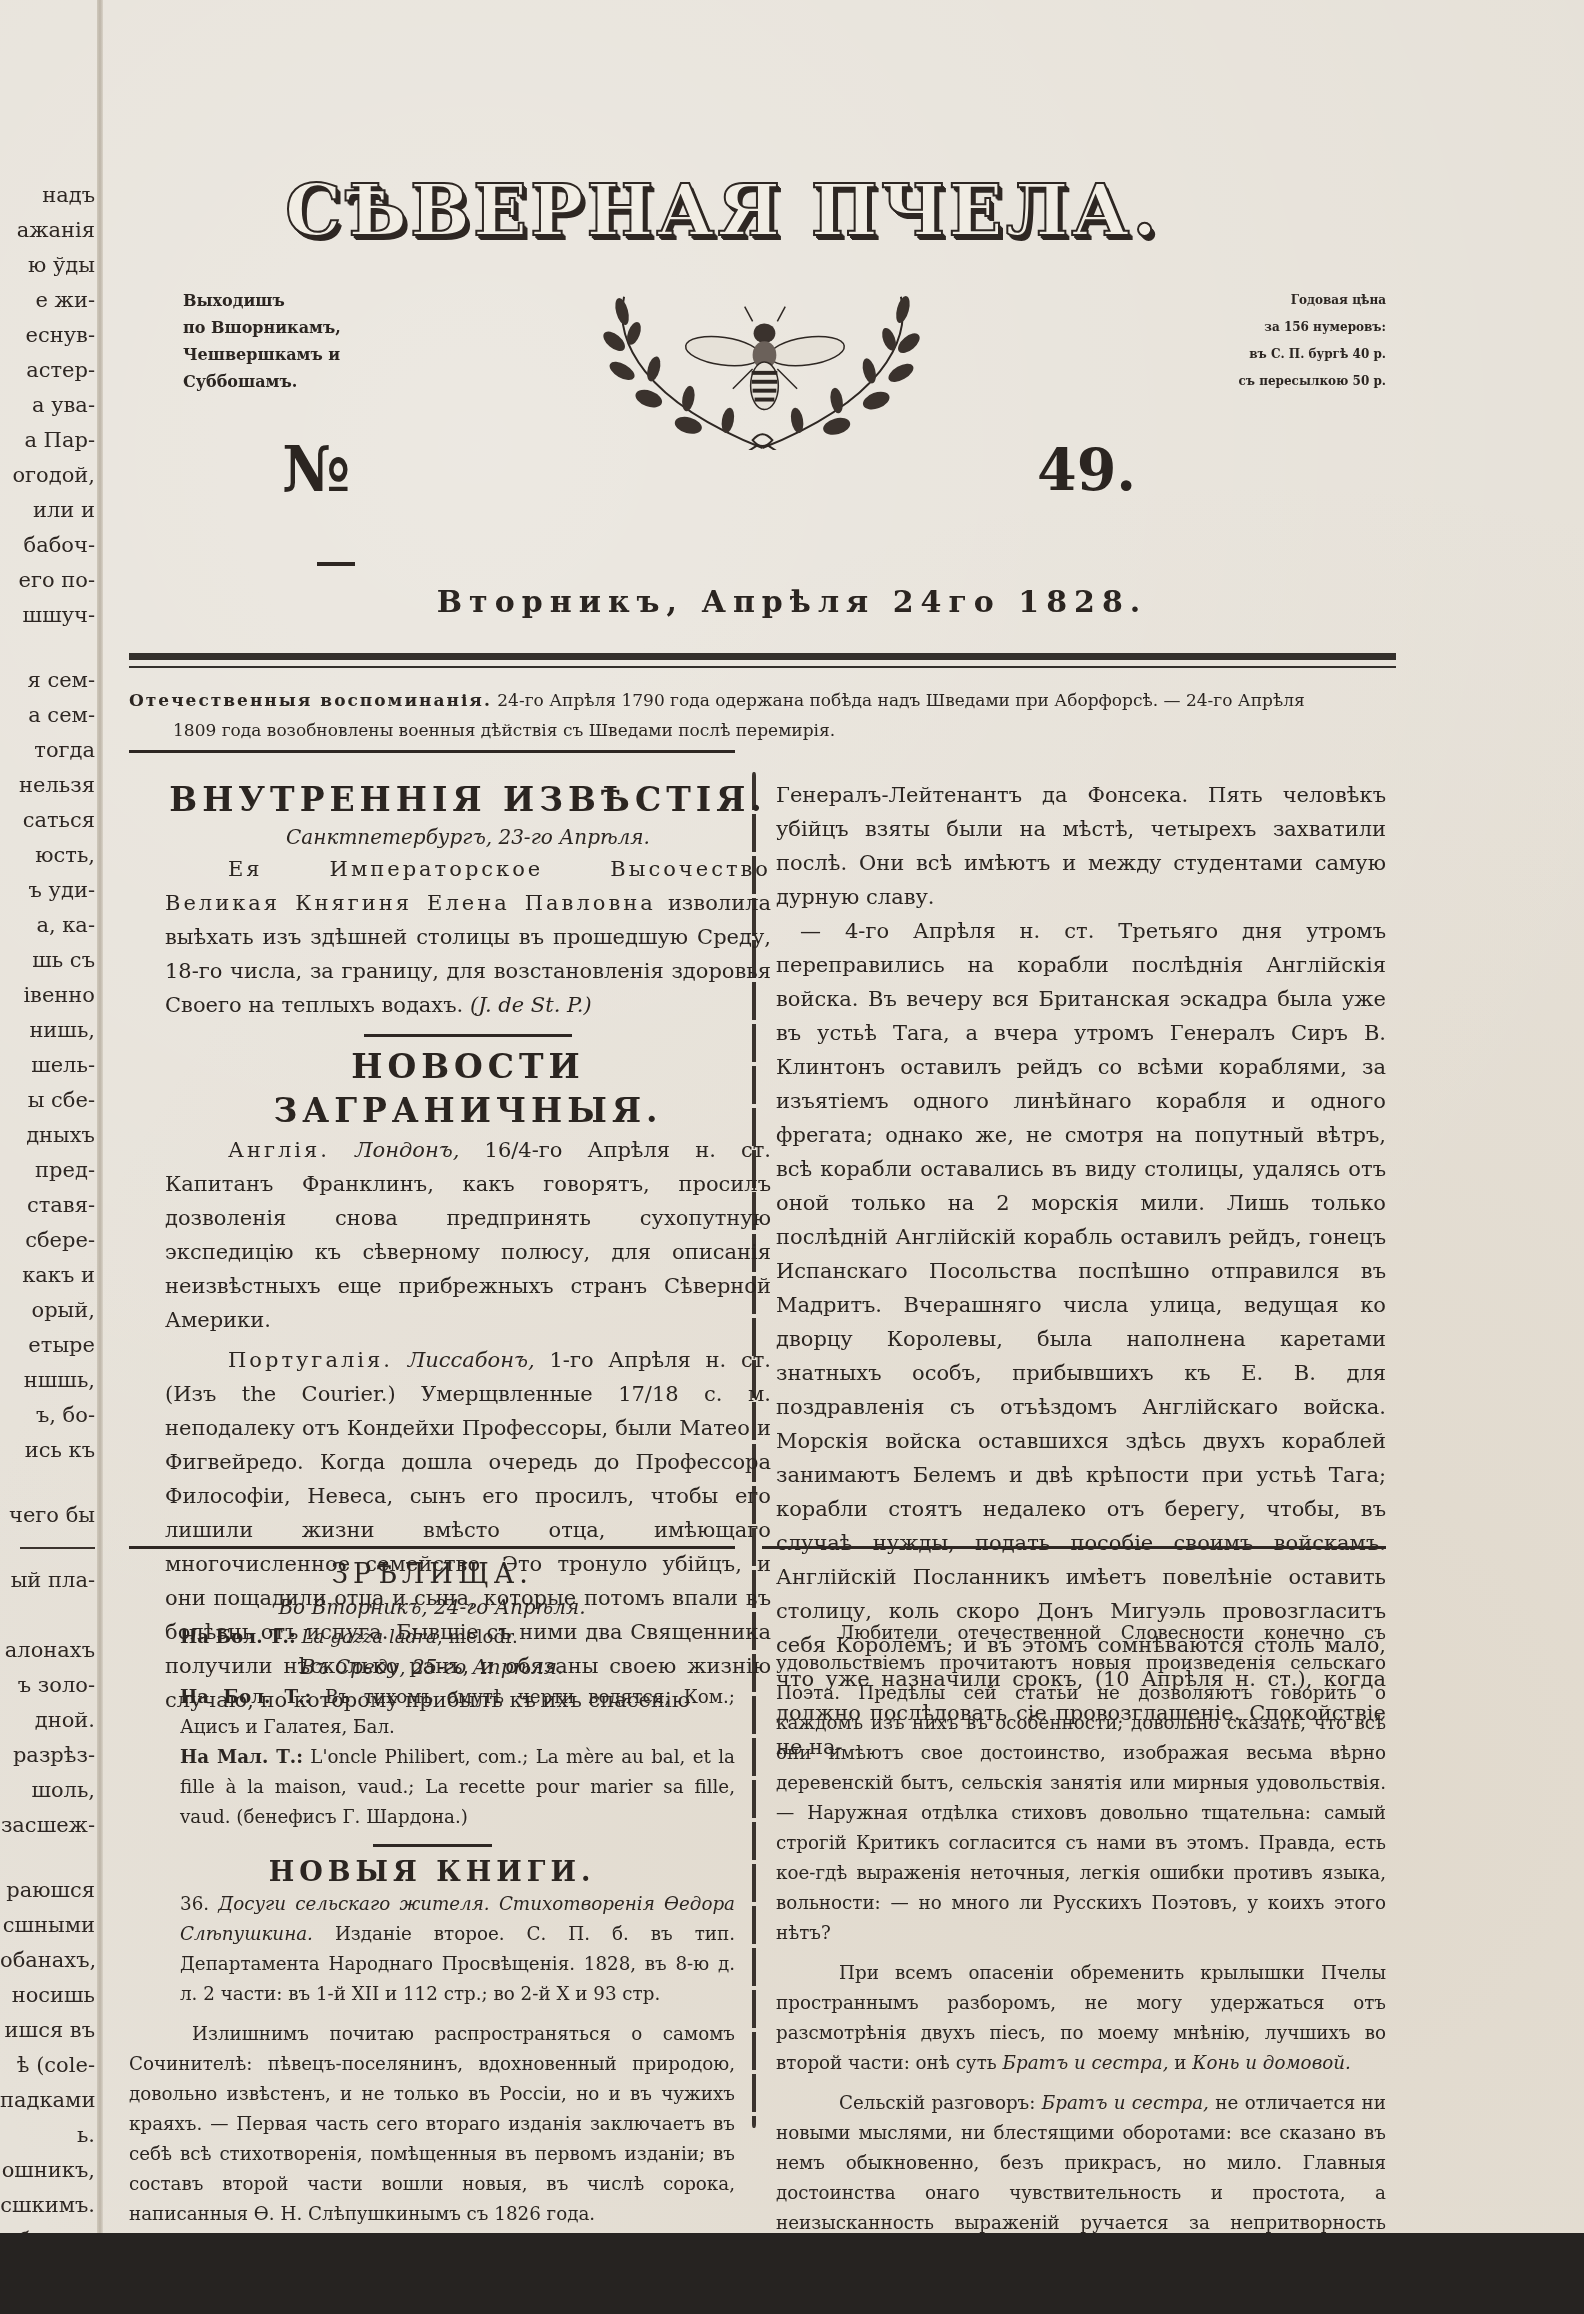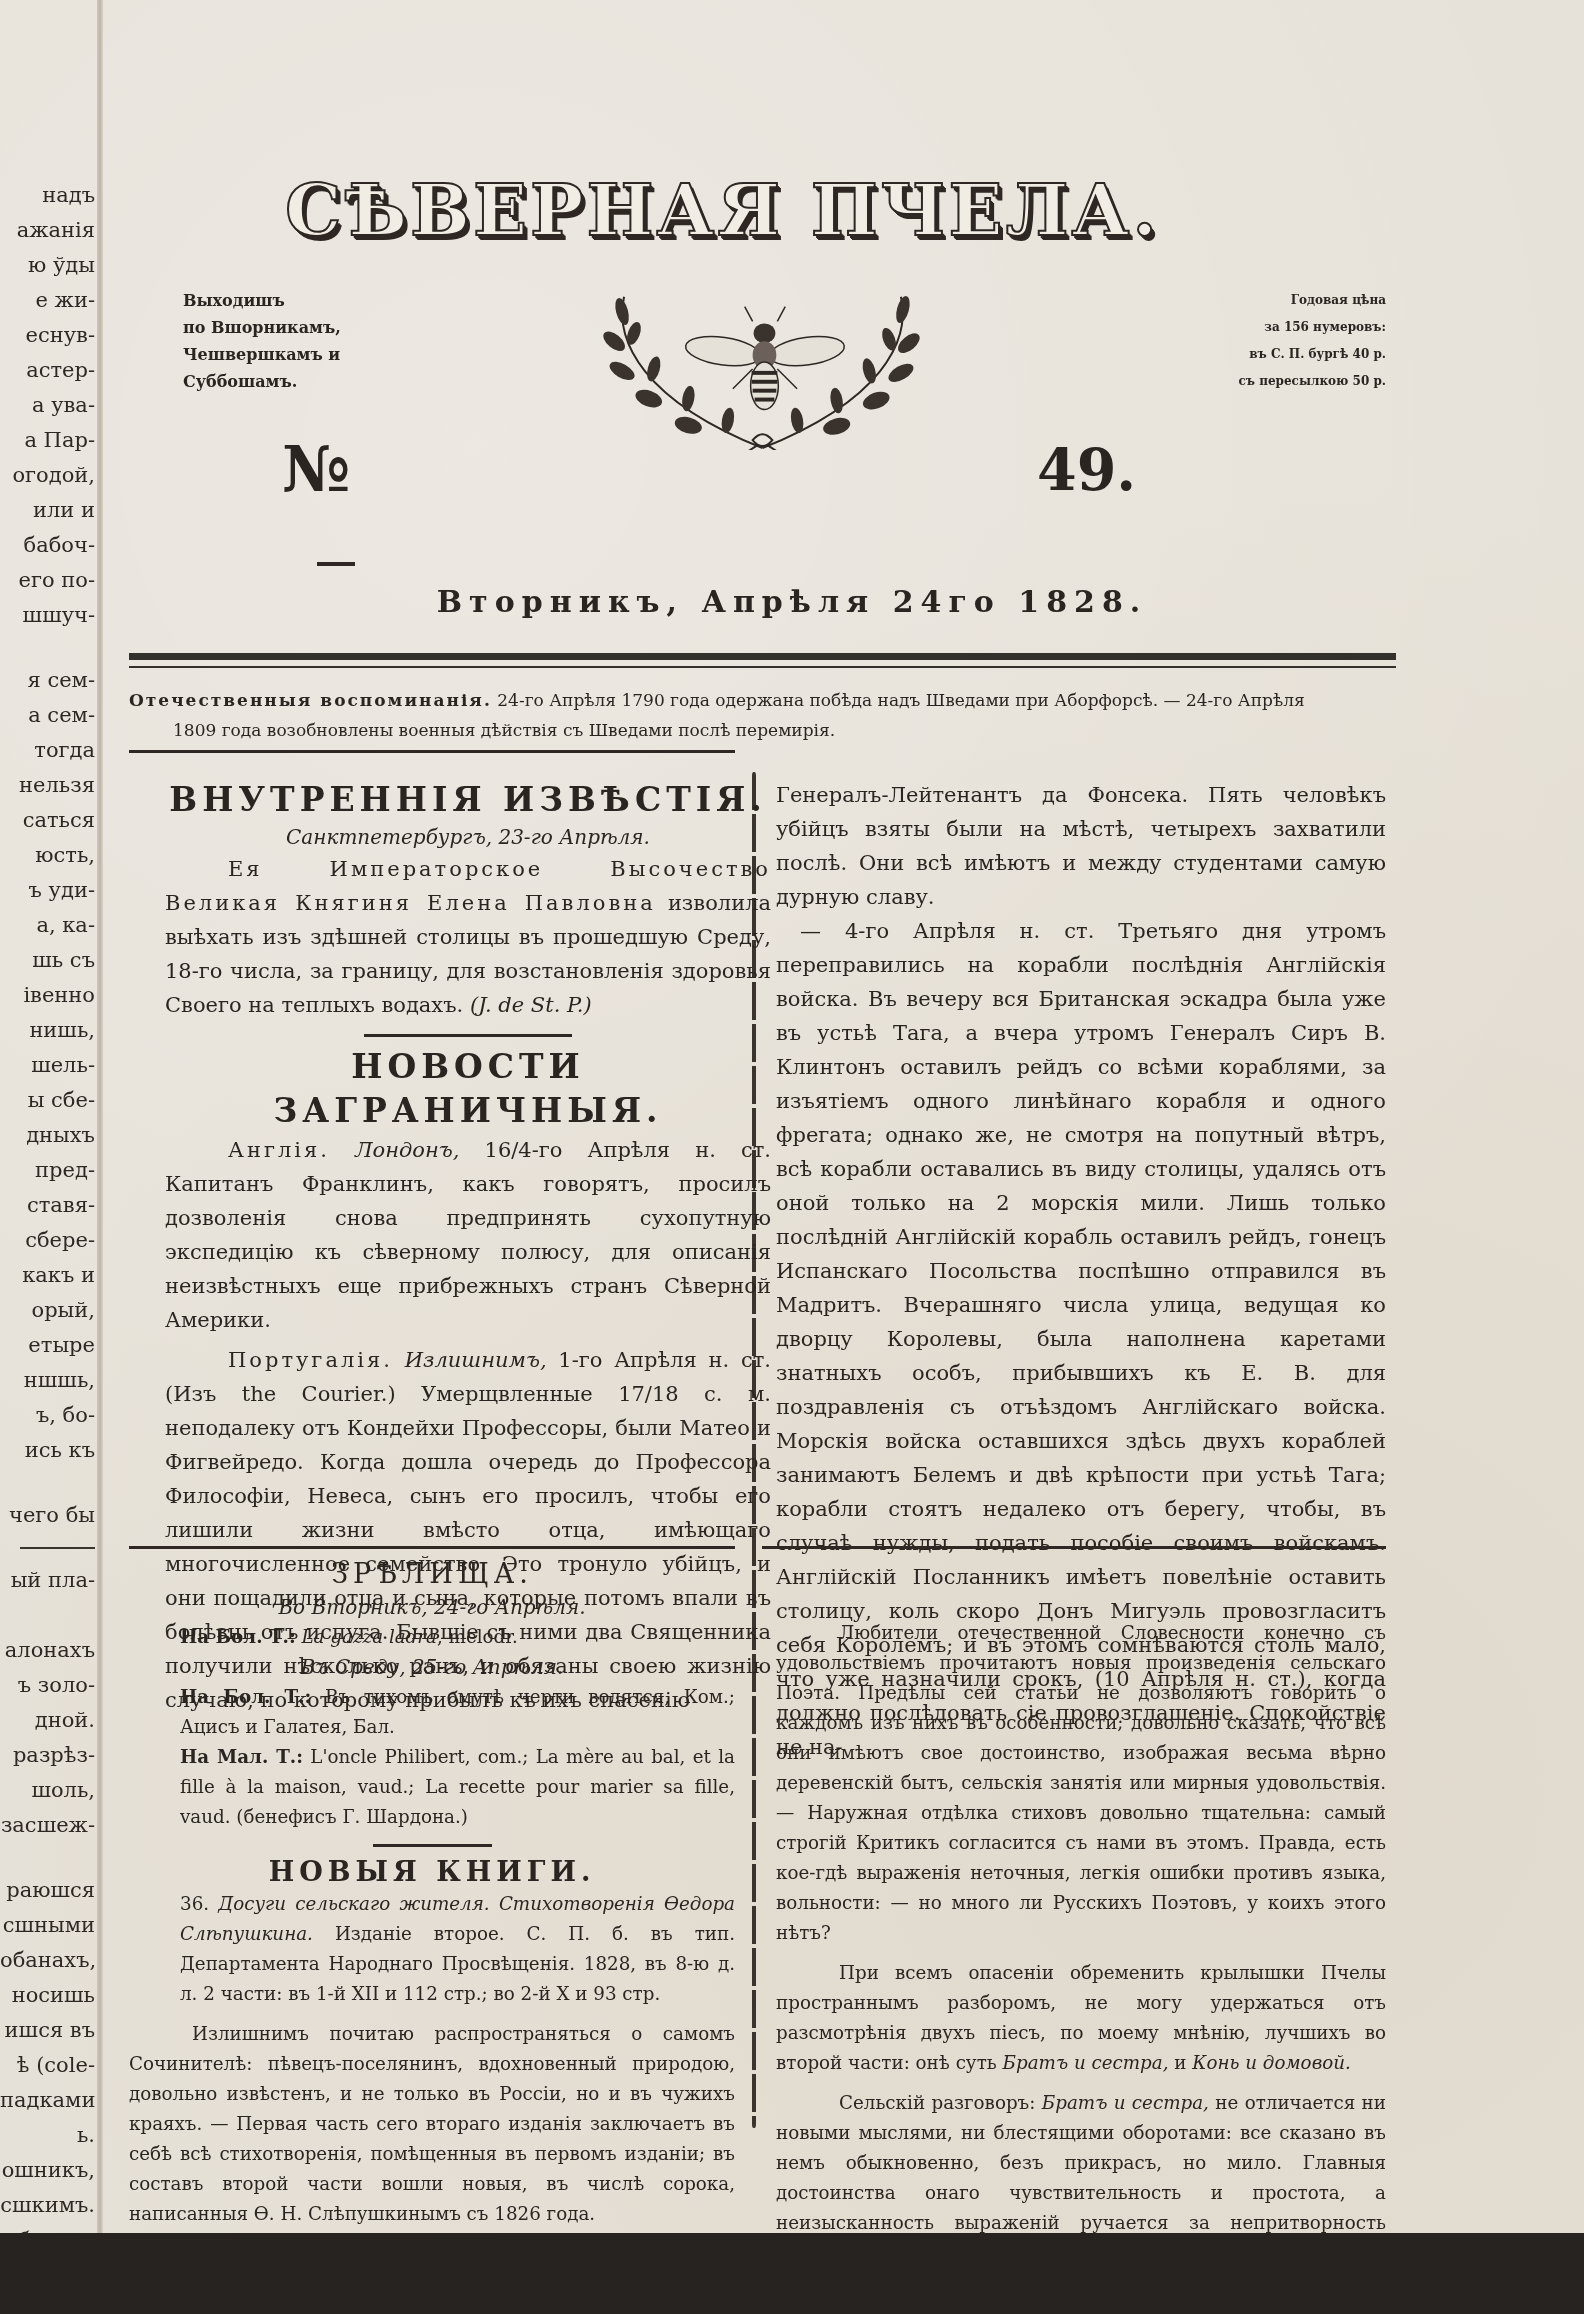--- a/index.html
+++ b/index.html
@@ -256,21 +256,21 @@
     <div class="center-rule"></div>
     <h2 class="h-big">НОВОСТИ ЗАГРАНИЧНЫЯ.</h2>
     <p class="ind">
       <span class="sc">Англія.</span>
       <span class="it">Лондонъ,</span>
       <span>16/4-го Апрѣля н. ст.</span>
       <span>Капитанъ Франклинъ, какъ говорятъ, просилъ дозволенія снова предпринять сухопутную экспедицію къ сѣверному полюсу, для описанія неизвѣстныхъ еще прибрежныхъ странъ Сѣверной Америки.</span>
     </p>
     <p class="ind" style="margin-top:6px;">
       <span class="sc">Португалія.</span>
-      <span class="it">Излишнимъ,</span>
+      <span class="it">Лиссабонъ,</span>
       <span>1-го Апрѣля н. ст.</span>
       <span>(Изъ the Courier.) Умерщвленные 17/18 с. м. неподалеку отъ Кондейхи Профессоры, были Матео и Фигвейредо. Когда дошла очередь до Профессора Философіи, Невеса, сынъ его просилъ, чтобы его лишили жизни вмѣсто отца, имѣющаго многочисленное семейство. Это тронуло убійцъ, и они пощадили отца и сына, которые потомъ впали въ болѣзнь отъ испуга. Бывшіе съ ними два Священника получили нѣсколько ранъ, и обязаны своею жизнію случаю, по которому прибылъ къ ихъ спасенію</span>
     </p>
   </div>
 
   <div class="section-rule" style="left:129px; top:1546px; width:606px;"></div>
 
   <div class="col smaller" style="left:129px; top:1556px; width:606px;">
     <h2 class="h-big" style="font-size:27px; line-height:36px; font-weight:normal;">ЗРѢЛИЩА.</h2>
     <div class="h-sub">Во Вторникъ, 24-го Апрѣля.</div>

